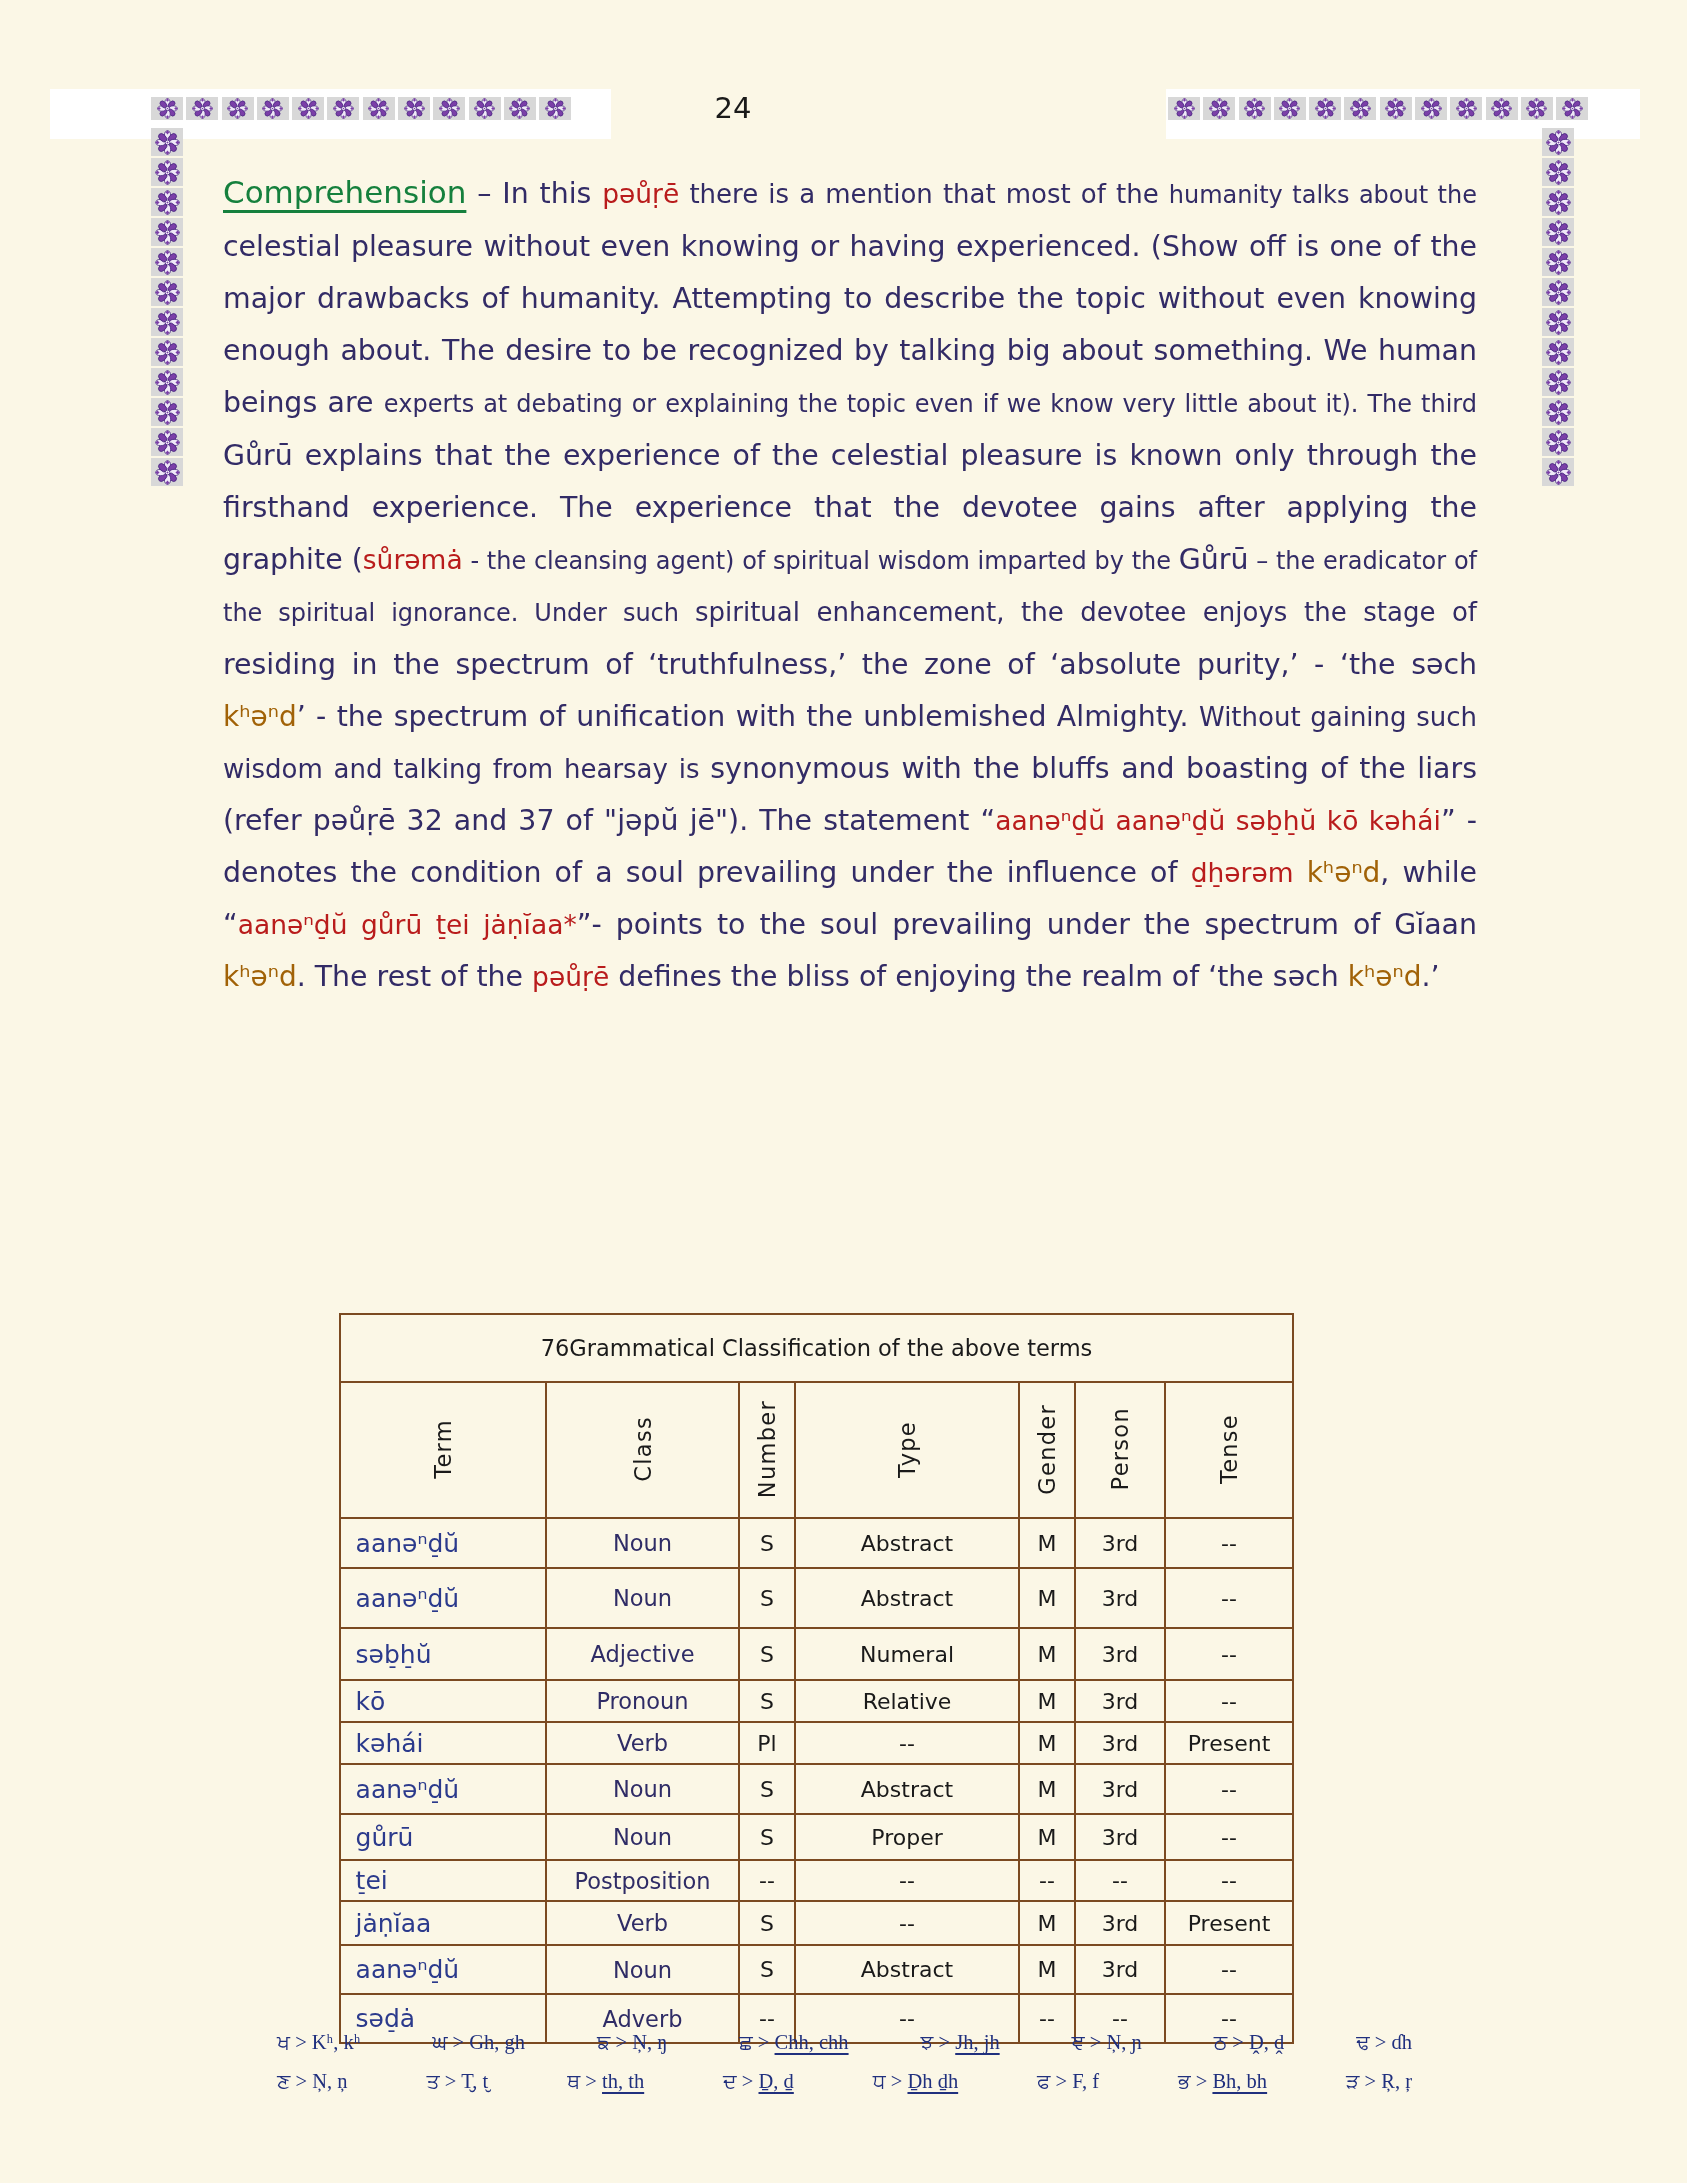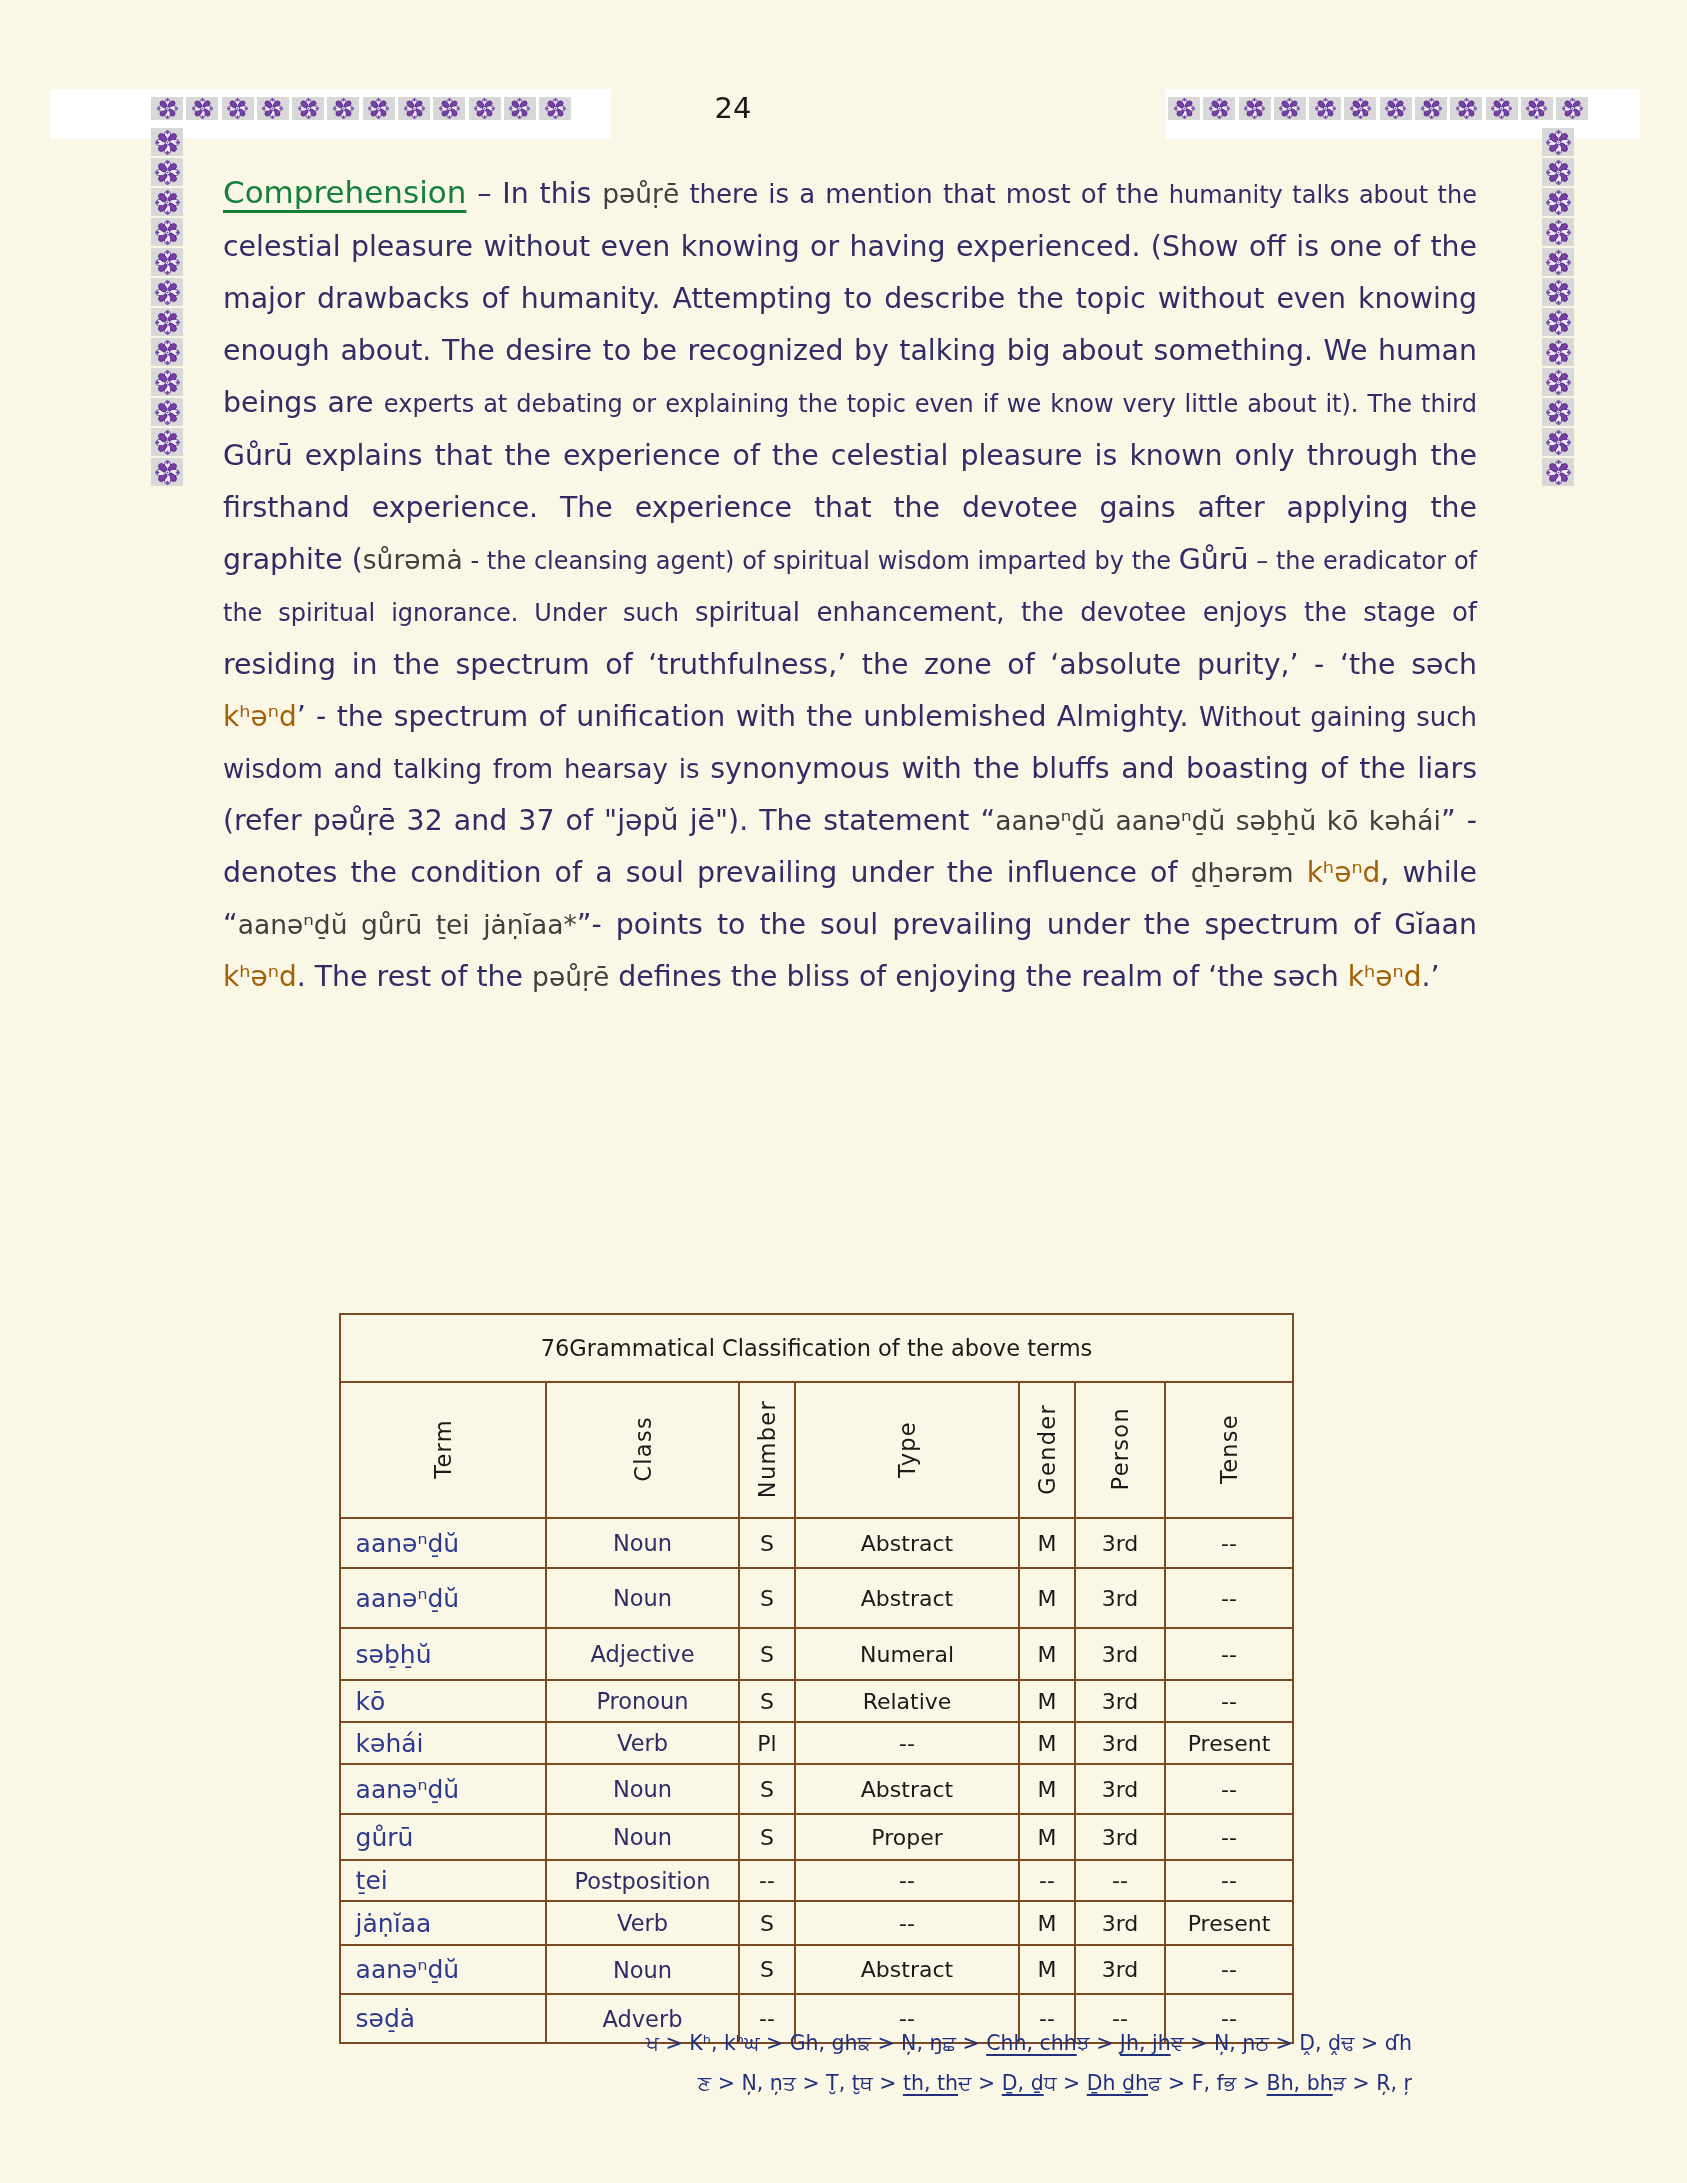--- a/index.html
+++ b/index.html
@@ -30,21 +30,21 @@
   }
   
   .para{
     position:absolute;left:223px;top:167px;width:1254px;
     text-align:justify;line-height:51px;color:#322B66;font-size:26px;
   }
   .seg-h{font-size:31px;color:#15803d;text-decoration:underline;text-decoration-thickness:3.3px;text-underline-offset:6.6px;}
   .seg-a{font-size:28.4px;}
   .seg-b{font-size:26px;}
   .seg-c{font-size:24px;}
-  .seg-t{font-size:26.5px;color:#404040;}
+  .seg-t{font-size:26.5px;color:#b91c1c;}
   .seg-k{font-size:28px;color:#a16207;}
   
   .gtable{
     position:absolute;left:339px;top:1313px;width:953px;
     border-collapse:collapse;table-layout:fixed;
   }
   .gtable td{border:2px solid #7B4A21;}
   .t-title{height:64px;text-align:center;font-size:22.5px;color:#1A1A1A;}
   .t-head{height:132px;text-align:center;vertical-align:middle;}
   .t-head .vert{
@@ -52,21 +52,21 @@
     font-size:22.5px;color:#1A1A1A;letter-spacing:1.3px;
   }
   .cell-term{padding-left:14.6px;font-size:25px;color:#2B3A8C;text-align:left;}
   .cell-class{font-size:22.5px;color:#2F2C66;text-align:center;}
   .cell-plain{font-size:22px;color:#1A1A1A;text-align:center;}
   
   .pmap{
     position:absolute;left:277px;top:2031px;width:1135px;
     font-size:20.5px;color:#20307E;
   }
-  .map-row{display:flex;justify-content:flex-end;}
+  .map-row{display:flex;justify-content:space-between;font-family:Liberation Serif, serif;}
   .map-row + .map-row{margin-top:16px;}
   .map-item{white-space:nowrap;}
   .map-item .u{text-decoration:underline;text-underline-offset:4px;}
 </style>
 </head>
 <body>
 
 <div class="page">
 
   <div class="backing backing-left"></div>

